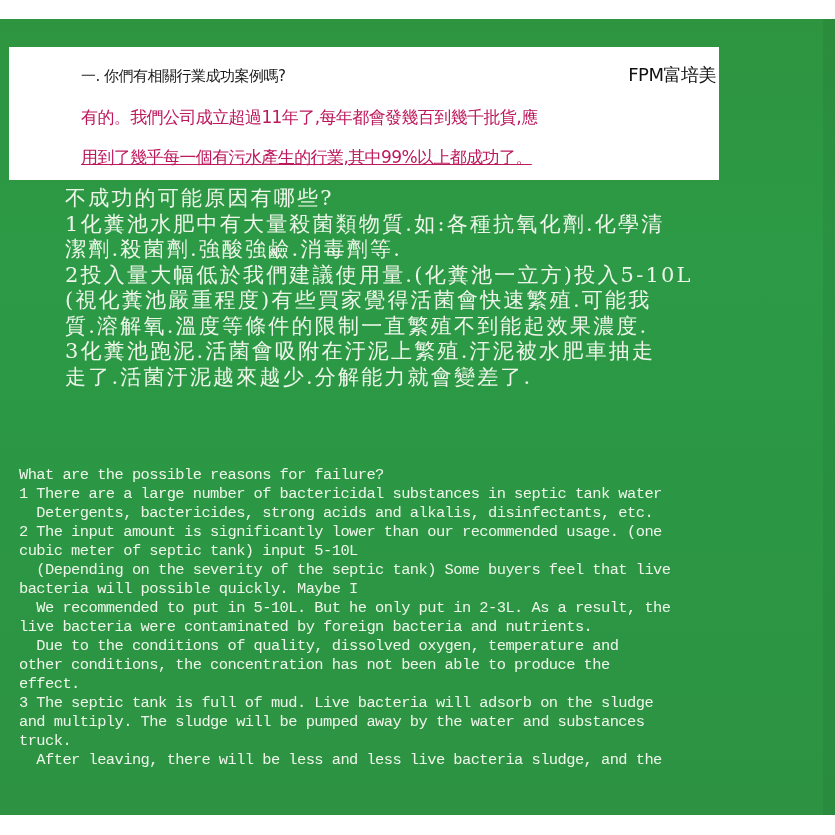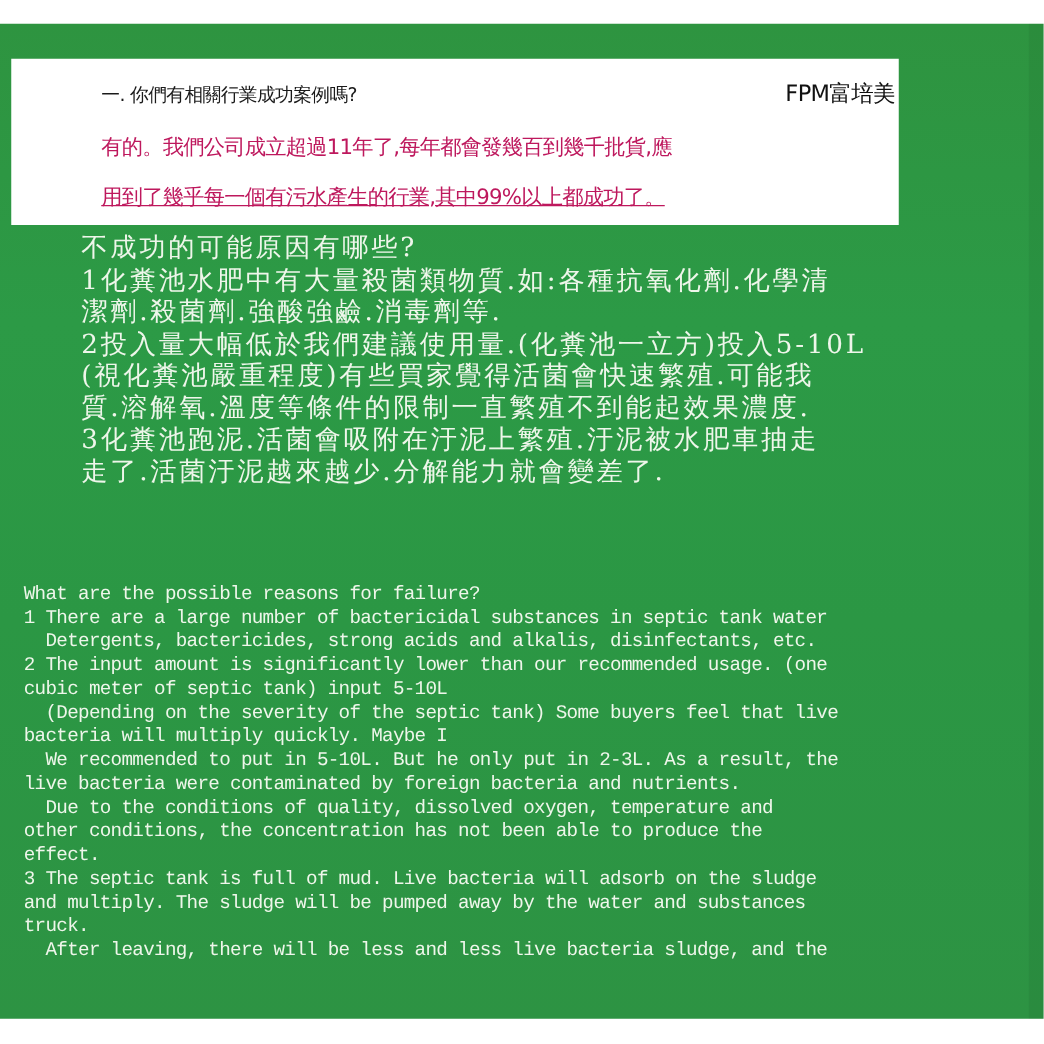--- a/index.html
+++ b/index.html
@@ -125,21 +125,21 @@
   <span class="zh-line"> 走了.活菌汙泥越來越少.分解能力就會變差了.</span>
 </div>
 
 <div class="en-block">
   <span class="en-line">What are the possible reasons for failure?</span>
   <span class="en-line">1 There are a large number of bactericidal substances in septic tank water</span>
   <span class="en-line">  Detergents, bactericides, strong acids and alkalis, disinfectants, etc.</span>
   <span class="en-line">2 The input amount is significantly lower than our recommended usage. (one</span>
   <span class="en-line">cubic meter of septic tank) input 5-10L</span>
   <span class="en-line">  (Depending on the severity of the septic tank) Some buyers feel that live</span>
-  <span class="en-line">bacteria will multiply quickly. Maybe I</span>
+  <span class="en-line">bacteria will possible quickly. Maybe I</span>
   <span class="en-line">  We recommended to put in 5-10L. But he only put in 2-3L. As a result, the</span>
   <span class="en-line">live bacteria were contaminated by foreign bacteria and nutrients.</span>
   <span class="en-line">  Due to the conditions of quality, dissolved oxygen, temperature and</span>
   <span class="en-line">other conditions, the concentration has not been able to produce the</span>
   <span class="en-line">effect.</span>
   <span class="en-line">3 The septic tank is full of mud. Live bacteria will adsorb on the sludge</span>
   <span class="en-line">and multiply. The sludge will be pumped away by the water and substances</span>
   <span class="en-line">truck.</span>
   <span class="en-line">  After leaving, there will be less and less live bacteria sludge, and the</span>
 </div>

